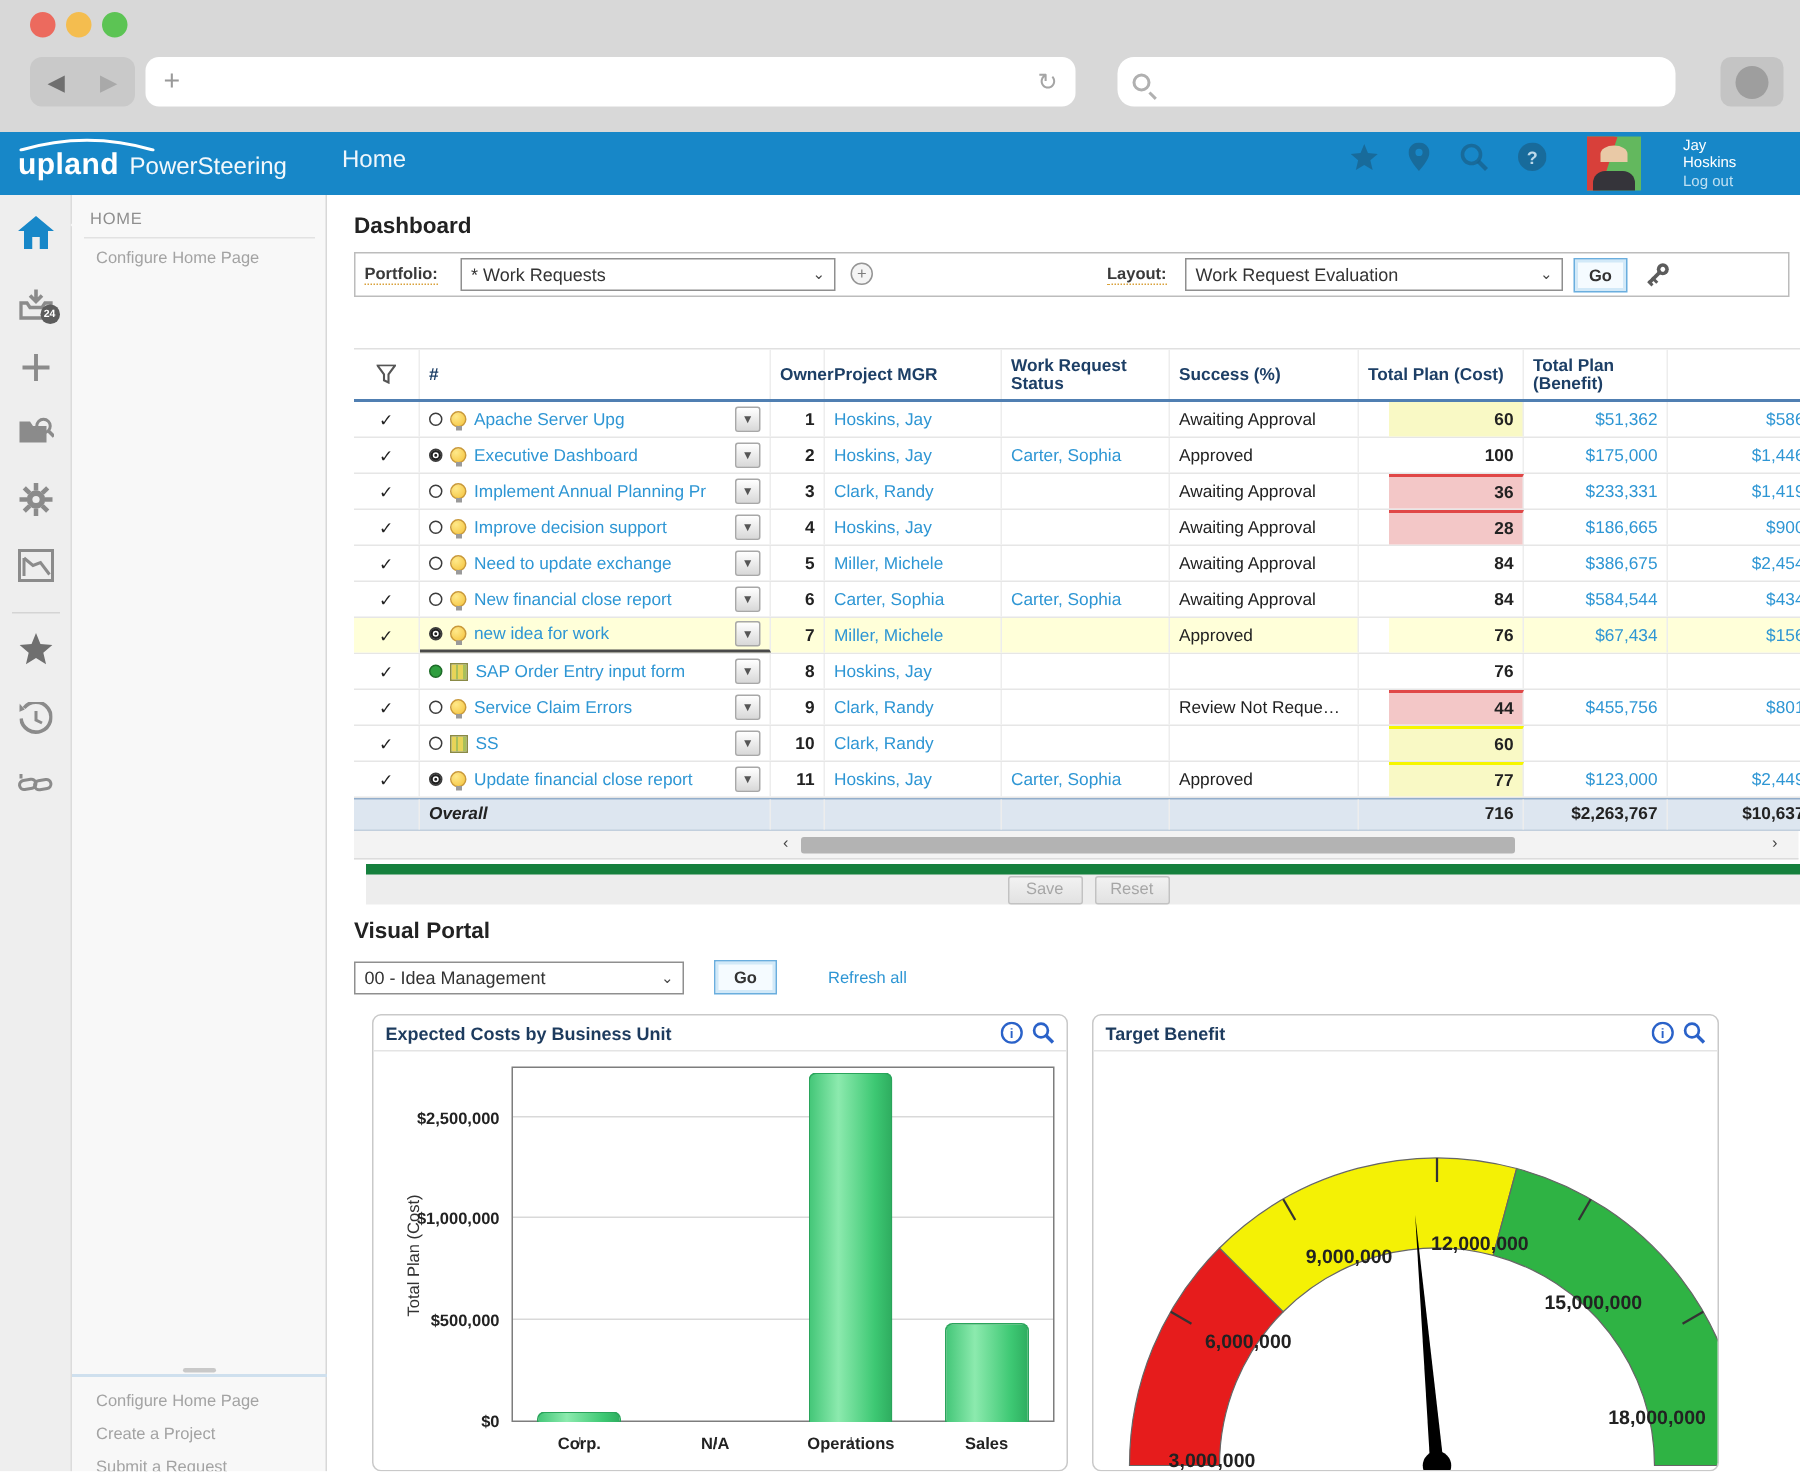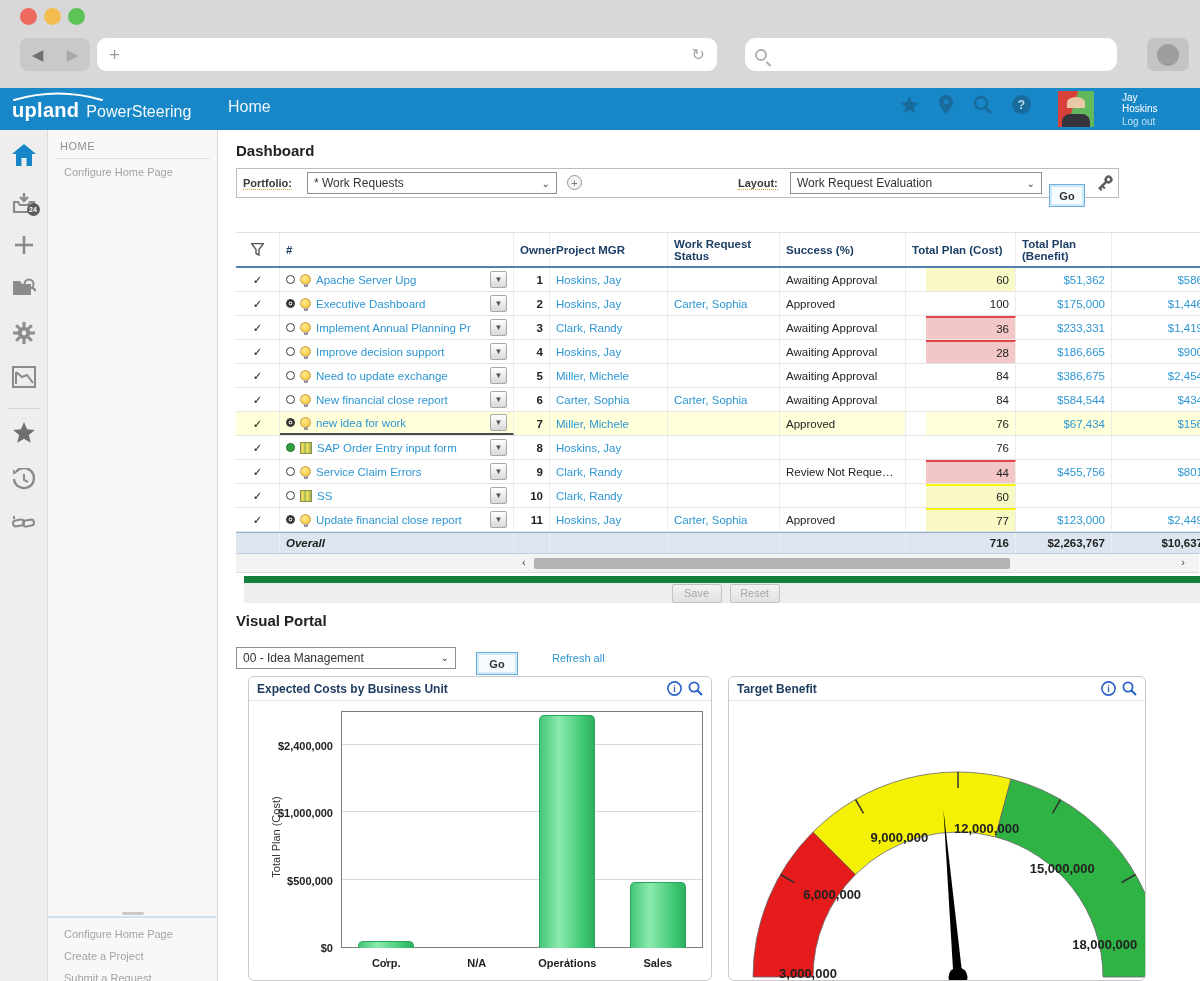--- a/index.html
+++ b/index.html
@@ -54,27 +54,27 @@
   .submenu-divider { position:absolute; left:8px; top:28px; width:154px; border-top:1px solid #e2e2e2; }
   .submenu-link { position:absolute; left:16px; font-size:11px; color:#a3a3a3; }
   .submenu-bottom { position:absolute; left:0; top:786px; width:170px; border-top:2px solid #cfe0ee; }
   .grab-handle { position:absolute; left:74px; top:-6px; width:22px; height:3px; background:#c9c9c9; border-radius:2px; }
   .notch { position:absolute; left:-1px; top:14px; width:0; height:0; border-top:6px solid transparent; border-bottom:6px solid transparent; border-right:6px solid #f8f8f8; }
 
   
   .main { position:absolute; left:218px; top:130px; width:982px; height:851px; background:#fff; overflow:visible; }
   .h1 { position:absolute; left:18px; font-size:15px; font-weight:bold; color:#222; }
 
-  .filter-box { position:absolute; left:18px; top:38px; width:883px; height:30px; border:1px solid #bcbcbc; background:#fff; }
+  .filter-box { position:absolute; left:18px; top:38px; width:957px; height:30px; border:1px solid #bcbcbc; background:#fff; }
   .flabel { font-size:11px; font-weight:bold; color:#3a3a3a; border-bottom:1px dotted #d9a23c; }
   .fake-select { height:22px; border:1px solid #8f8f8f; background:#fff; font-size:12px; color:#333;
     display:flex; align-items:center; padding:0 6px; justify-content:space-between; }
   .fake-select .chev { color:#444; font-size:10px; margin-left:8px; }
   .go-btn { height:23px; background:#f5fbff; border:1px solid #6aaede; box-shadow:inset 0 0 0 2px #d2e9f8;
-    font-size:11px; font-weight:bold; color:#333; display:flex; align-items:center; justify-content:center;margin-top:12px; }
+    font-size:11px; font-weight:bold; color:#333; display:flex; align-items:center; justify-content:center; }
   .plus-circle { width:15px; height:15px; border:1px solid #949494; border-radius:50%; color:#7c7c7c; font-size:11px;
     display:flex; align-items:center; justify-content:center; background:#f4f4f4; }
 
   .links-row { position:absolute; left:18px; top:76px; width:963px; display:flex; gap:22px; }
   .blue-link { font-size:12px; font-weight:bold; color:#1d6fae; }
   .items-count { margin-left:auto; font-size:11px; font-style:italic; color:#222; }
 
   
   .tbl { position:absolute; left:18px; top:102px; width:976px; }
   .trow { display:grid; grid-template-columns:44px 234px 36px 118px 112px 126px 110px 96px 100px; align-items:stretch; }
@@ -91,21 +91,21 @@
   .dot.dark { background:#1f1f1f; box-shadow:inset 0 0 0 1.5px #1f1f1f, inset 0 0 0 2.5px #fff; }
   .dot.green { background:#2f9e3f; border-color:#1d6b28; }
   .bulb { width:11px; height:11px; border-radius:50%; background:radial-gradient(circle at 35% 30%, #ffe98a, #f4c23c);
     border:1px solid #c9993a; flex:none; position:relative; }
   .bulb::after { content:""; position:absolute; left:3px; bottom:-3px; width:4px; height:3px; background:#9a9a9a; }
   .book { width:12px; height:12px; flex:none; border:1px solid #8a8a46;
     background:linear-gradient(90deg,#e8d458 0 30%, #a9c05a 30% 45%, #e8d458 45% 75%, #a9c05a 75%); }
   .dd { margin-left:auto; width:17px; height:17px; border:1px solid #a8a8a8; border-radius:2px;
     background:linear-gradient(#ffffff,#d8d8d8); color:#555; font-size:8px; display:flex; align-items:center; justify-content:center; flex:none; }
   .numc { font-weight:600; }
-  .succ { font-weight:normal; color:#1d5c9e;margin-left:20px; }
+  .succ { font-weight:bold; color:#1d5c9e;margin-left:20px; }
   .cell.ys { background:#f9f9c5; }
   .cell.rs { background:#f3c7c7; border-top:2px solid #e04747; }
   .cell.yb { background:#f9f9c5; border-top:2px solid #f6f600; }
   .trow.sel .cell { background:#ffffd9; }
   .trow.sel .namecell { border-bottom:2px solid #4a4a4a; }
   .overall { height:22px; background:#dde6f0; border-top:1px solid #93aecb; border-bottom:1px solid #c2cfdd; }
   .overall .cell { display:flex; align-items:center; font-size:11.5px; font-weight:bold; color:#222; overflow:hidden; white-space:nowrap; }
   .overall .olabel { font-style:italic; }
 
   .hscroll { position:absolute; left:18px; top:calc(102px + 36px + 264px + 22px); width:963px; height:19px;
@@ -665,21 +665,21 @@
         <div class="y-axis-title">Total Plan (Cost)</div>
         <div class="bar-area" id="bar-area">
             <div class="grid" style="bottom: 67.3295px;"></div>
             <div class="grid" style="bottom: 134.659px;"></div>
             <div class="grid" style="bottom: 201.989px;"></div>
           </div>
         <div id="bar-ylabels">
             <div class="ylab" style="top: 241px; right: 378px;">$0</div>
             <div class="ylab" style="top: 173.67px; right: 378px;">$500,000</div>
             <div class="ylab" style="top: 106.341px; right: 378px;">$1,000,000</div>
-            <div class="ylab" style="top: 39.0114px; right: 378px;">$2,400,000</div>
+            <div class="ylab" style="top: 39.0114px; right: 378px;">$2,500,000</div>
           </div>
         <div class="slotrow" id="bar-slots">
             <div class="slot">
               <div class="bar" style="height: 6.73295px;"></div>
               <div class="xtick"></div>
             </div>
             <div class="slot">
               <div class="xtick"></div>
             </div>
             <div class="slot">

